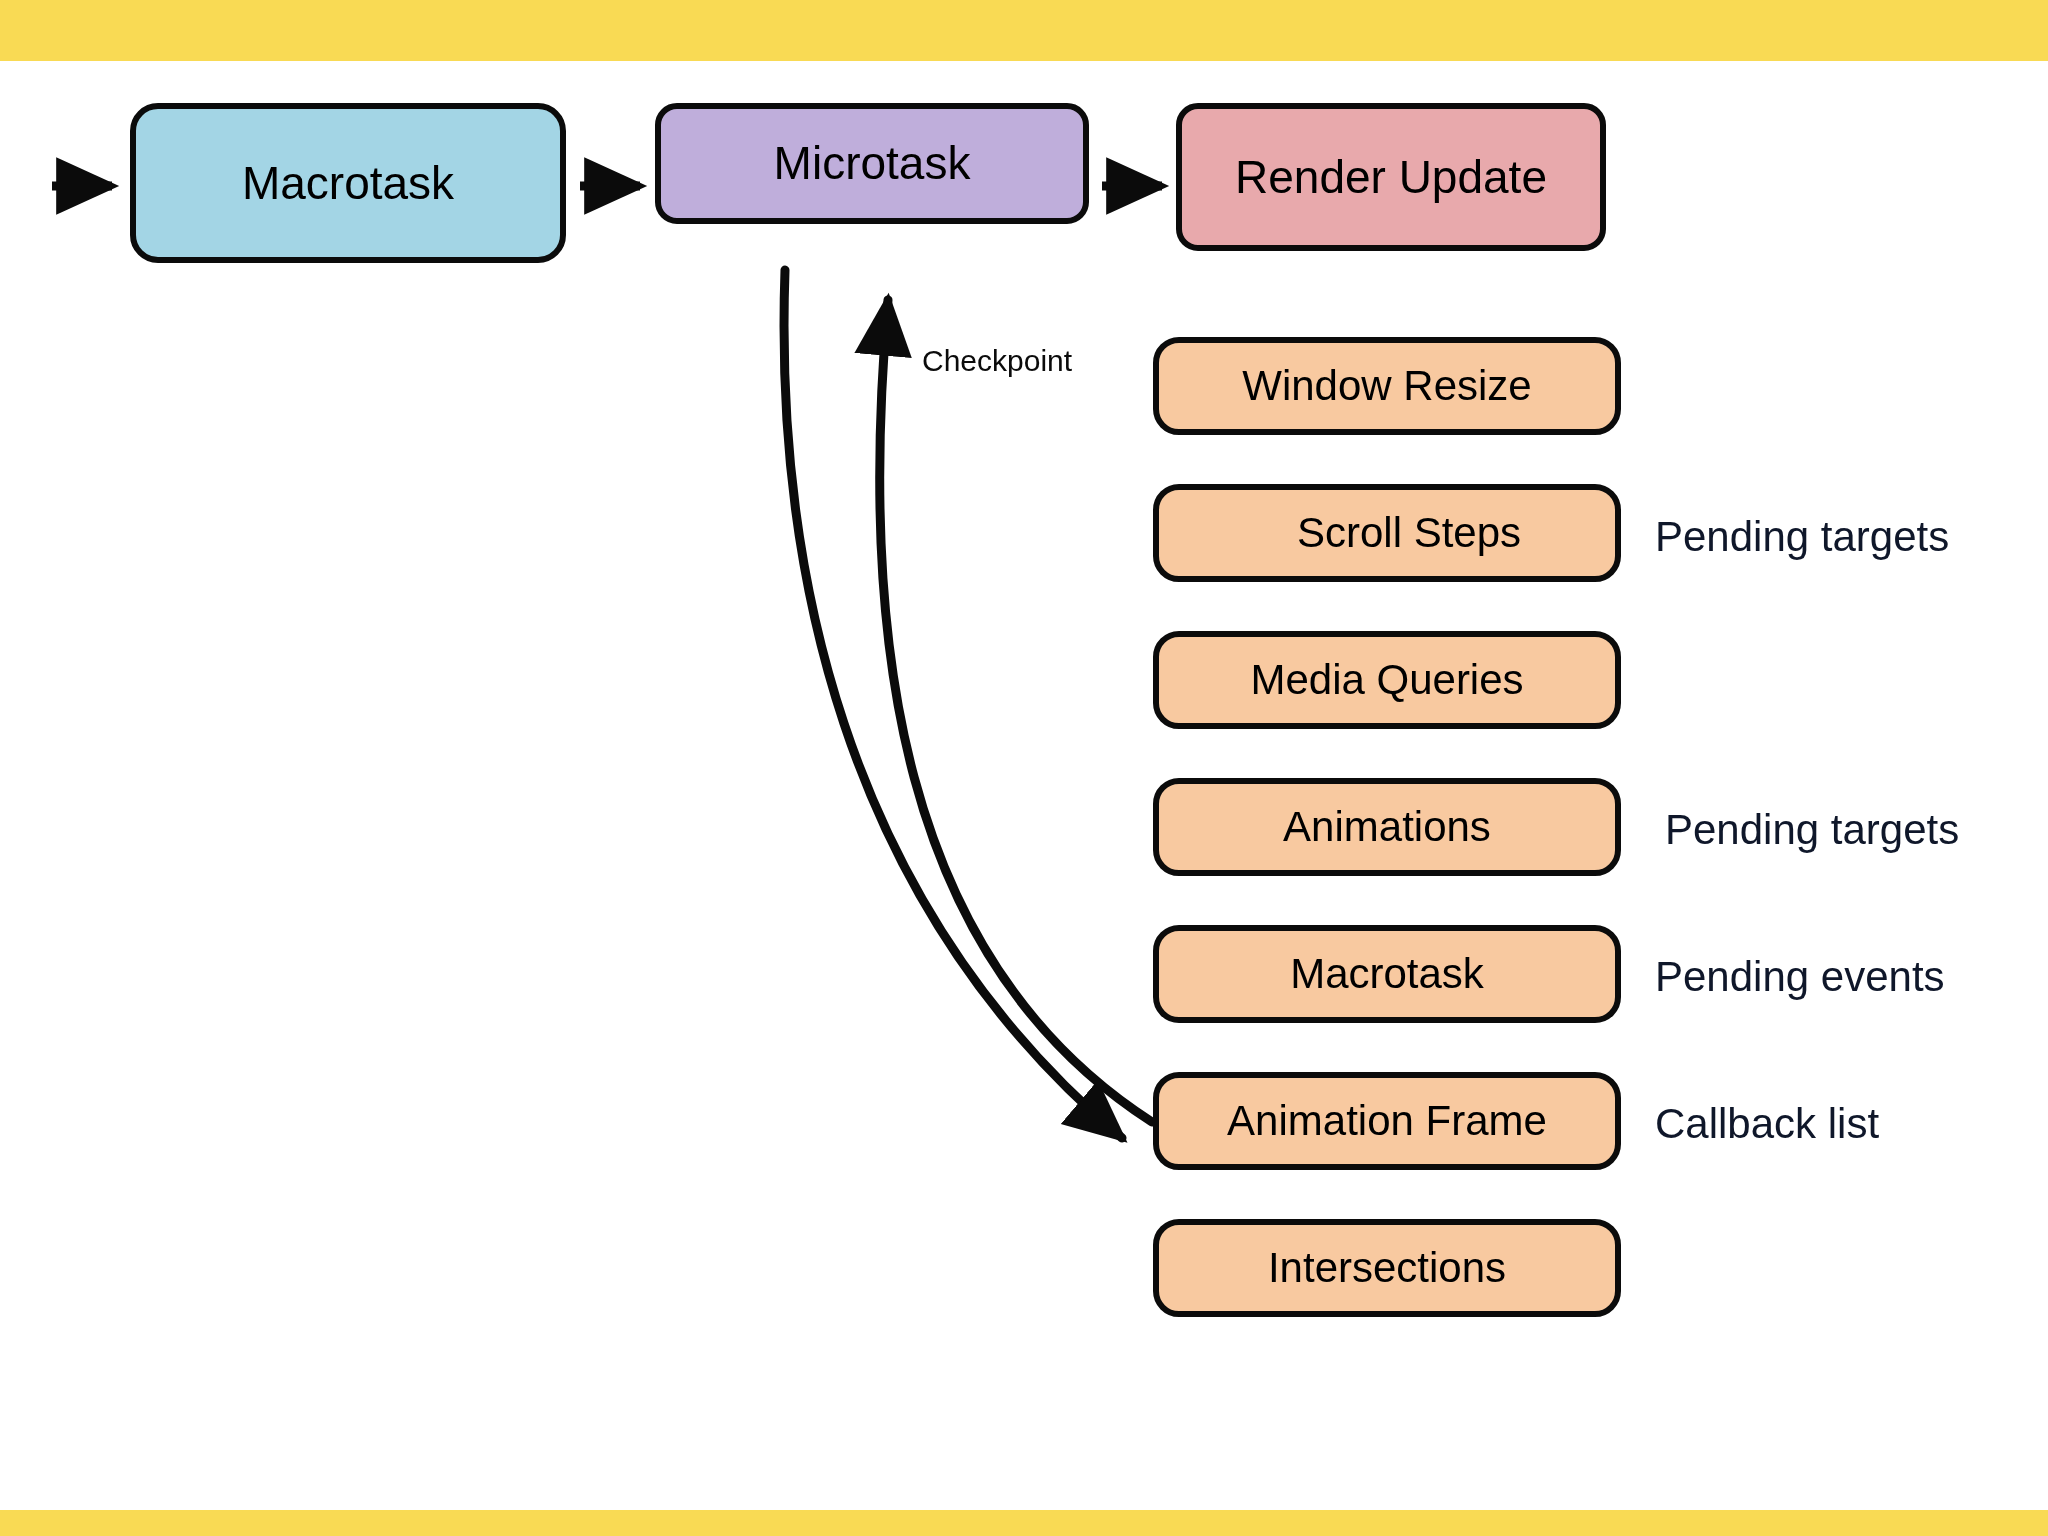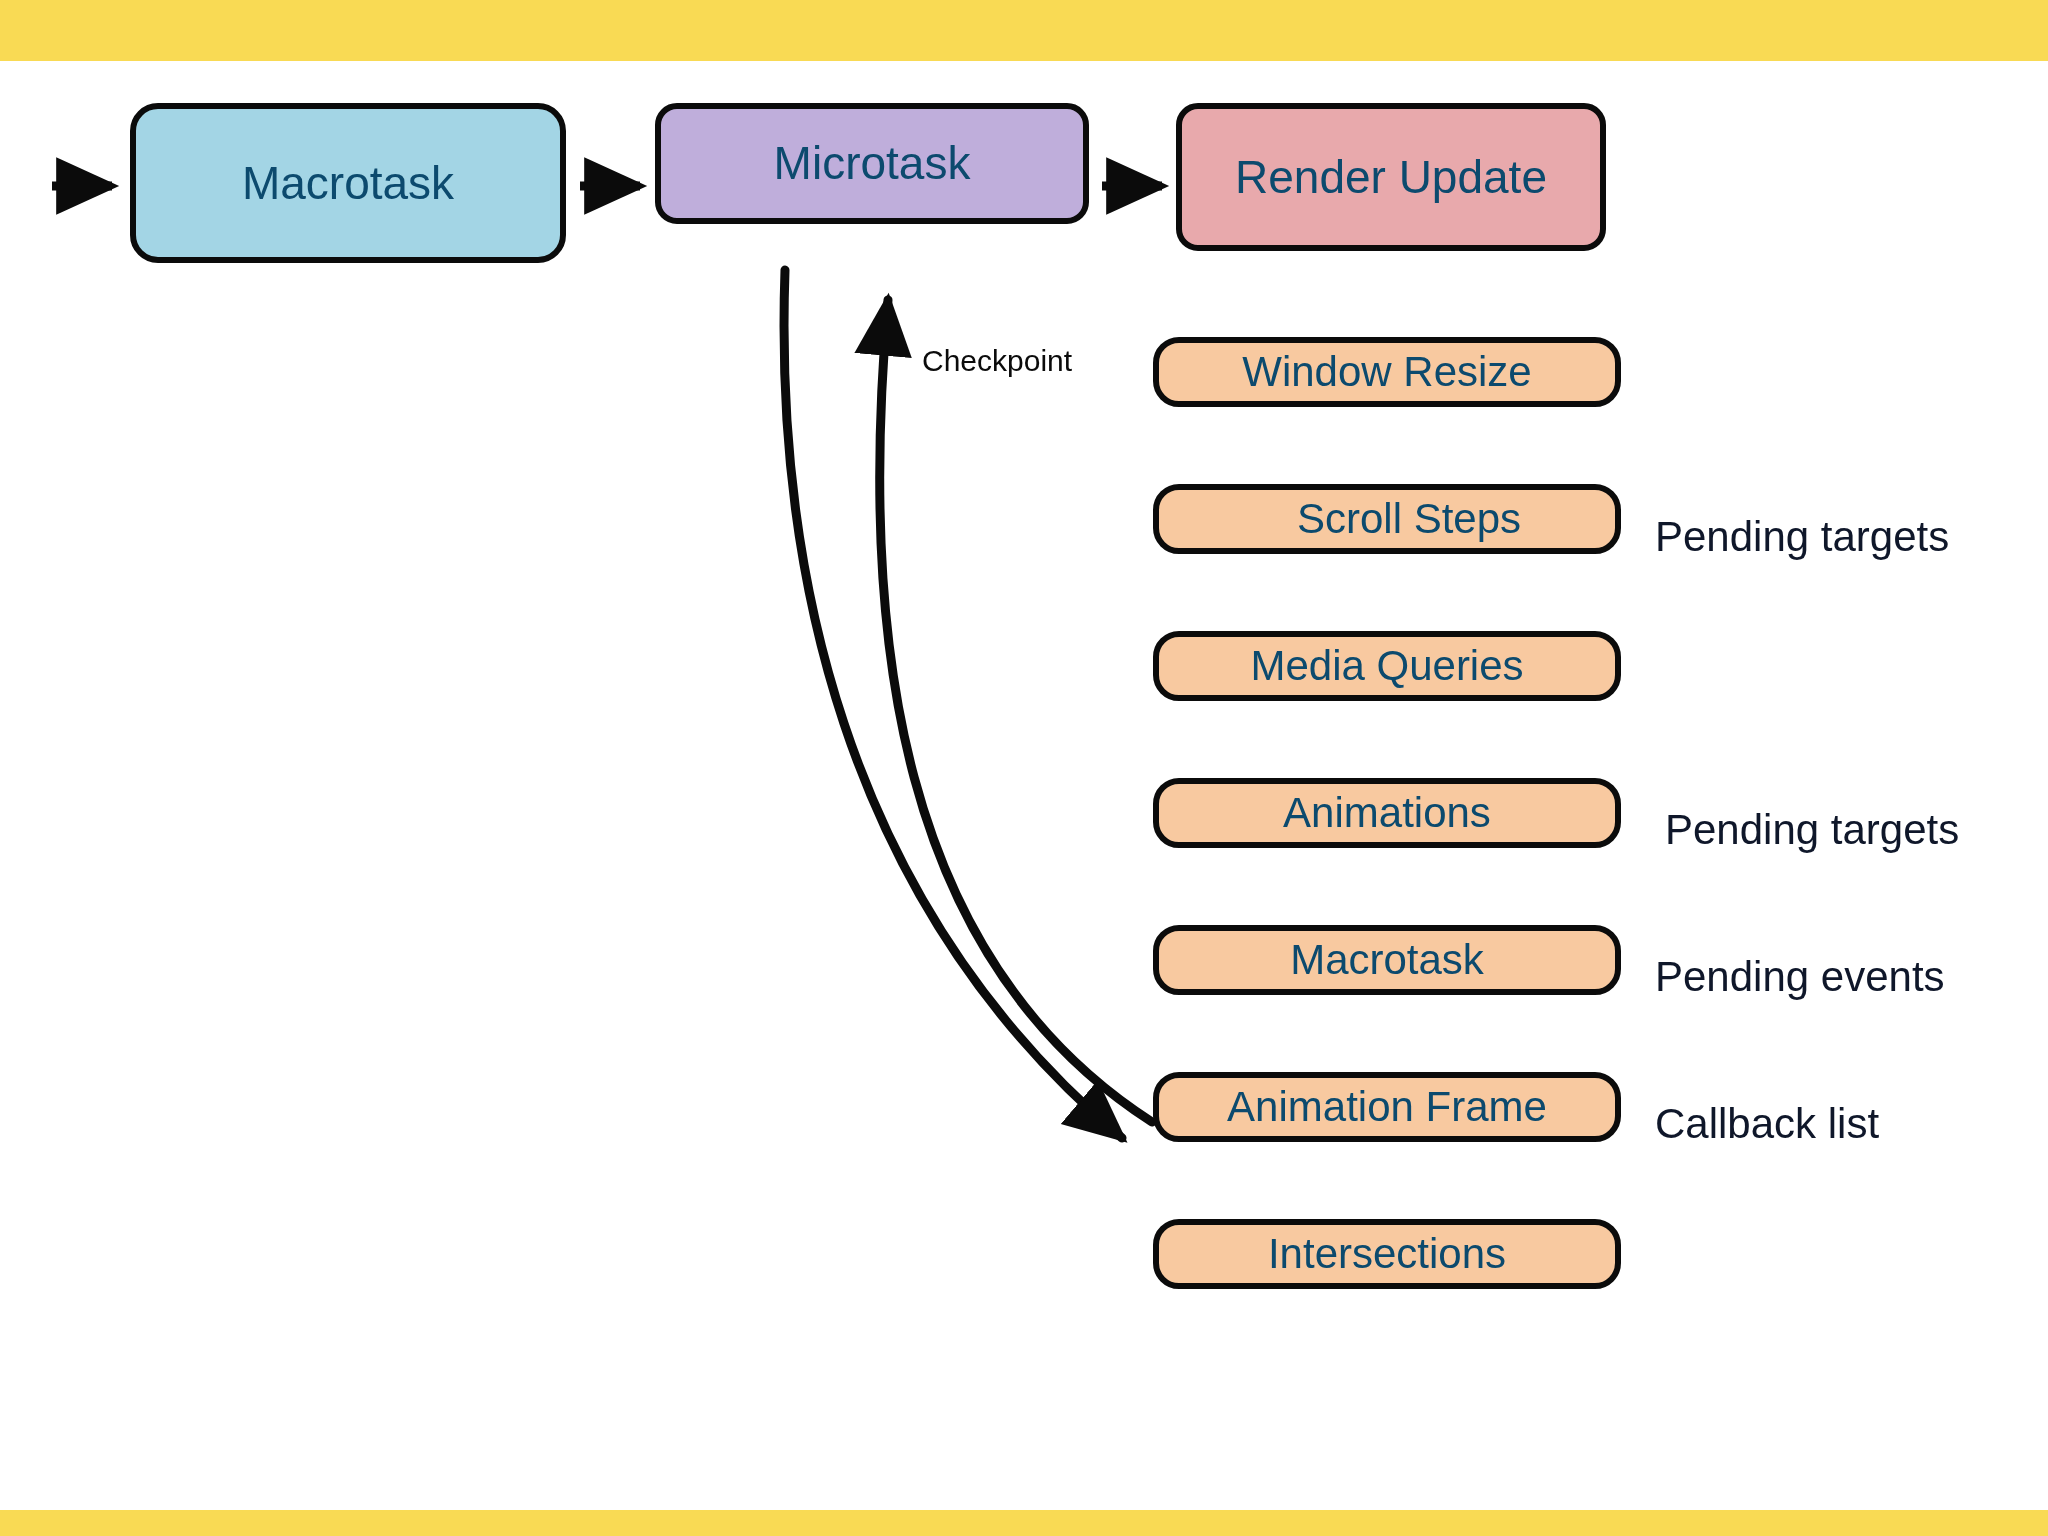--- a/index.html
+++ b/index.html
@@ -26,21 +26,21 @@
   #band-bottom { top: 1510px; height: 26px; }
 
   
   .node {
     position: absolute;
     box-sizing: border-box;
     border: 6px solid #0b0b0b;
     display: flex;
     align-items: center;
     justify-content: center;
-    color: #0c4a6e;
+    color: #000000;
     font-family: "Liberation Sans", sans-serif;
     text-align: center;
     line-height: 1.05;
     white-space: nowrap;
   }
 
   
   .stage {
     border-radius: 26px;
     font-size: 46px;
@@ -58,21 +58,21 @@
   #node-render-update {
     left: 1176px; top: 103px; width: 430px; height: 148px;
     background: #E8A9AC;
     border-radius: 22px;
   }
 
   
   .queue-box {
     left: 1153px;
     width: 468px;
-    height: 70px;
+    height: 98px;
     background: #F8C9A0;
     border-radius: 26px;
     font-size: 42px;
   }
   #qbox-0 { top: 337px; }
   #qbox-1 { top: 484px; padding-left: 44px; }
   #qbox-2 { top: 631px; }
   #qbox-3 { top: 778px; }
   #qbox-4 { top: 925px; }
   #qbox-5 { top: 1072px; }

